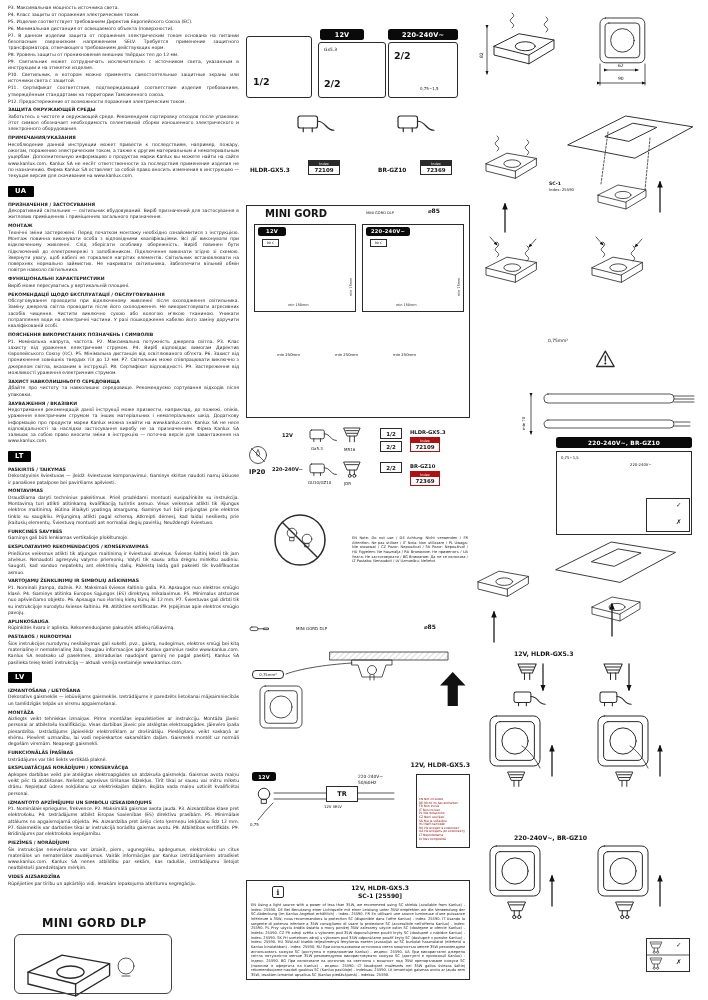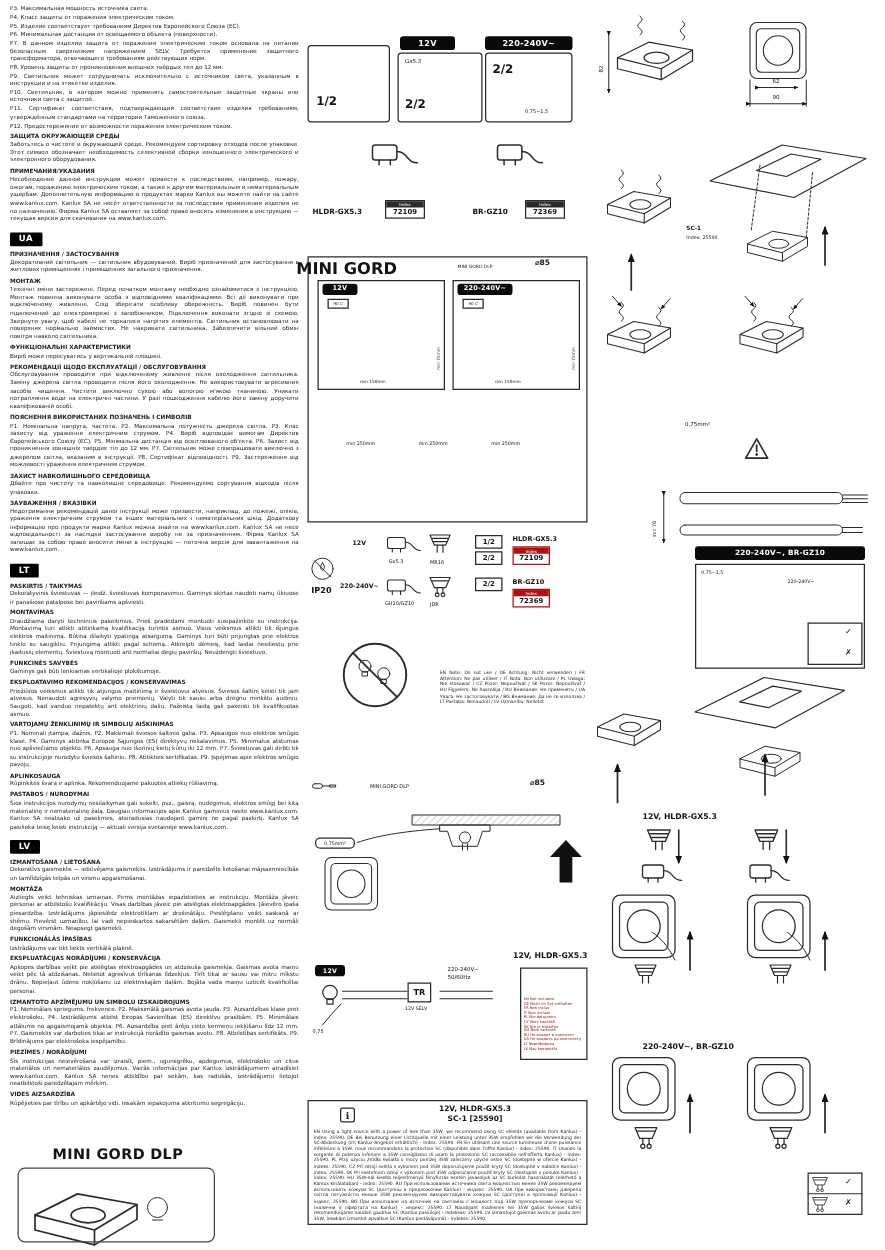--- a/index.html
+++ b/index.html
@@ -341,21 +341,21 @@
     <div class="strip">Index</div>
     <div class="num">72109</div>
   </div>
   <div class="lb b" style="left:378px;top:167px;font-size:5.8px">BR-GZ10</div>
   <div class="idx" style="left:420px;top:160px;width:32px">
     <div class="strip">Index</div>
     <div class="num">72369</div>
   </div>
 
   <div class="bx" style="left:246px;top:205px;width:224px;height:213px"></div>
-  <div class="lb b" style="left:237px;top:208px;font-size:13px">MINI GORD</div>
+  <div class="lb b" style="left:265px;top:208px;font-size:10px">MINI GORD</div>
   <div class="lb" style="left:366px;top:211px;font-size:3.6px">MINI GORD DLP</div>
   <div class="lb b" style="left:428px;top:207px;font-size:6px">⌀85</div>
   <div class="bx" style="left:254px;top:224px;width:102px;height:88px"></div>
   <div class="pill" style="left:258px;top:227px;width:28px;height:8.5px;font-size:5.2px">12V</div>
   <div class="bx cf" style="left:262px;top:239px;width:17px;height:8px;font-size:3.2px">90 C</div>
   <div class="lb rot" style="left:349px;top:296px;font-size:3.4px">min 75mm</div>
   <div class="lb" style="left:288px;top:303px;font-size:3.4px">min 150mm</div>
   <div class="bx" style="left:362px;top:224px;width:102px;height:88px"></div>
   <div class="pill" style="left:366px;top:227px;width:44px;height:8.5px;font-size:5.2px">220-240V~</div>
   <div class="bx cf" style="left:370px;top:239px;width:17px;height:8px;font-size:3.2px">90 C</div>
@@ -387,21 +387,21 @@
   <div class="lb b" style="left:249px;top:468px;font-size:6.5px">IP20</div>
 
   <div class="tiny" style="left:352px;top:536px;width:116px;height:82px">EN Note: Do not use / DE Achtung: Nicht verwenden / FR Attention: Ne pas utiliser / IT Nota: Non utilizzare / PL Uwaga: Nie stosować / CZ Pozor: Nepoužívat / SK Pozor: Nepoužívať / HU Figyelem: Ne használja / RU Внимание: Не применять / UA Увага: Не застосовувати / BG Внимание: Да не се използва / LT Pastaba: Nenaudoti / LV Uzmanību: Nelietot</div>
 
   <div class="lb" style="left:296px;top:626px;font-size:4px">MINI GORD DLP</div>
   <div class="lb b" style="left:424px;top:623px;font-size:6px">⌀85</div>
   <div class="bx cf" style="left:252px;top:670px;width:32px;height:9px;border-radius:4px;font-size:3.8px">0,75mm²</div>
 
   <div class="lb b" style="left:366px;top:761px;width:104px;text-align:right;font-size:6.2px">12V, HLDR-GX5.3</div>
   <div class="pill" style="left:252px;top:772px;width:24px;height:9px;font-size:5px">12V</div>
-  <div class="bx cf" style="left:326px;top:786px;width:19px;height:16px;font-weight:700;font-size:6.5px">TR</div>
+  <div class="bx cf" style="left:326px;top:786px;width:32px;height:16px;font-weight:700;font-size:6.5px">TR</div>
   <div class="lb" style="left:324px;top:804px;font-size:3.8px">12V SELV</div>
   <div class="lb" style="left:358px;top:774px;font-size:4.4px">220-240V~</div>
   <div class="lb" style="left:358px;top:780px;font-size:4.4px">50/60Hz</div>
   <div class="lb" style="left:250px;top:822px;font-size:4px">0,75</div>
   <div class="bx" style="left:416px;top:774px;width:54px;height:74px"></div>
   <div class="tiny pre" style="left:419px;top:798px;width:48px;height:48px;font-size:3px;line-height:1.2;color:#8a1010">EN Not included
 DE Nicht im Set enthalten
 FR Non inclus
 IT Non incluso
 PL Nie dołączono

